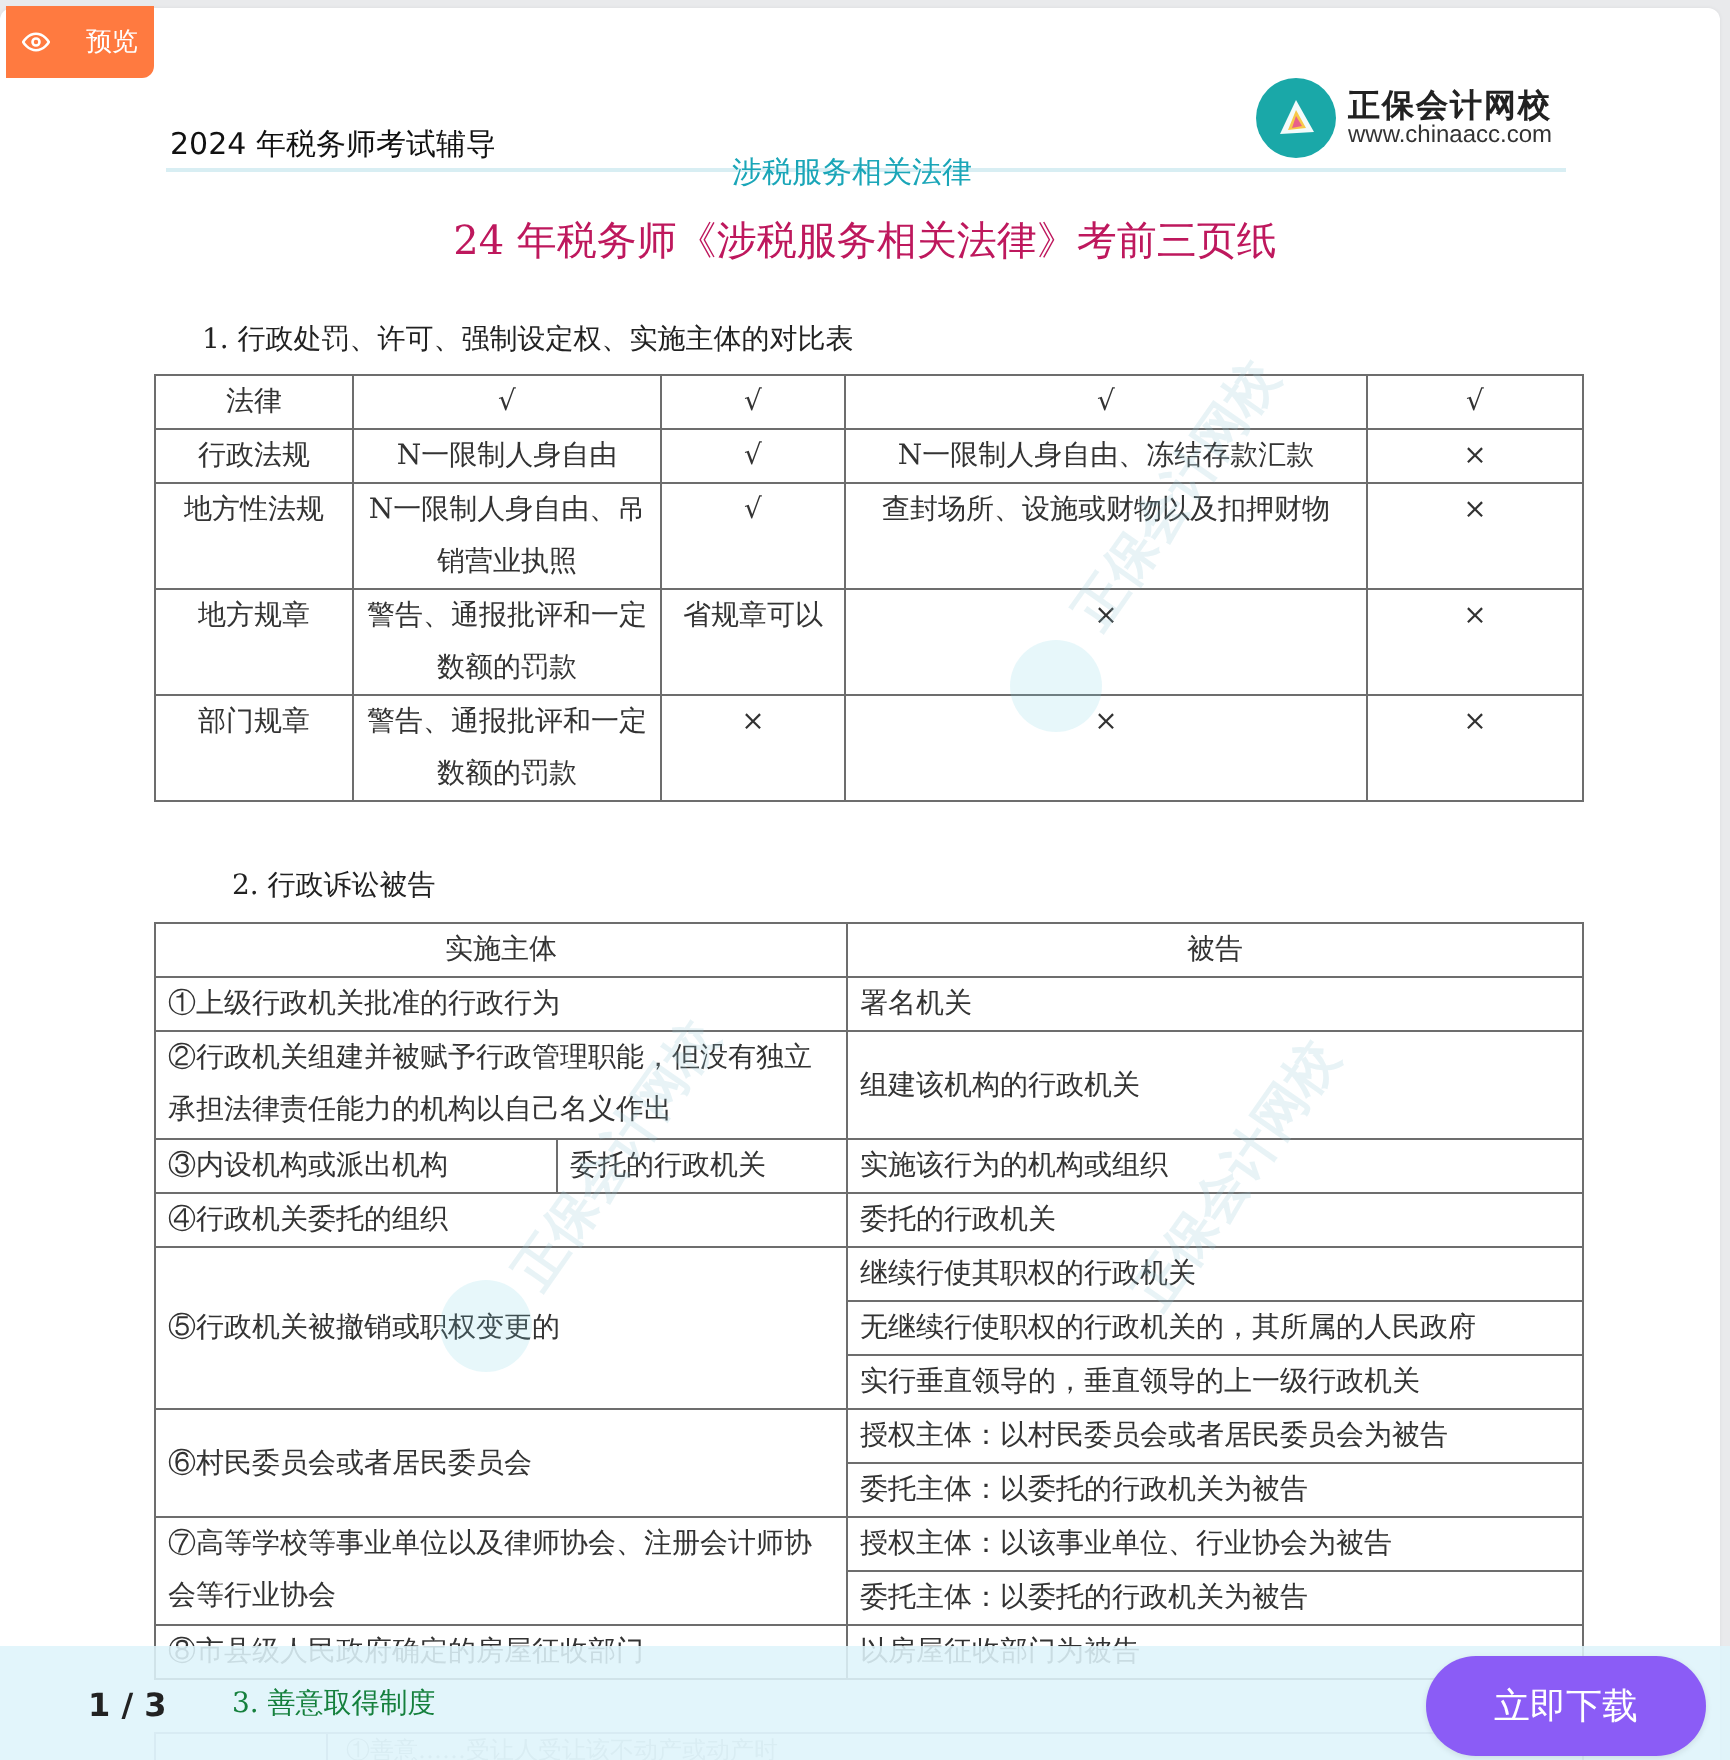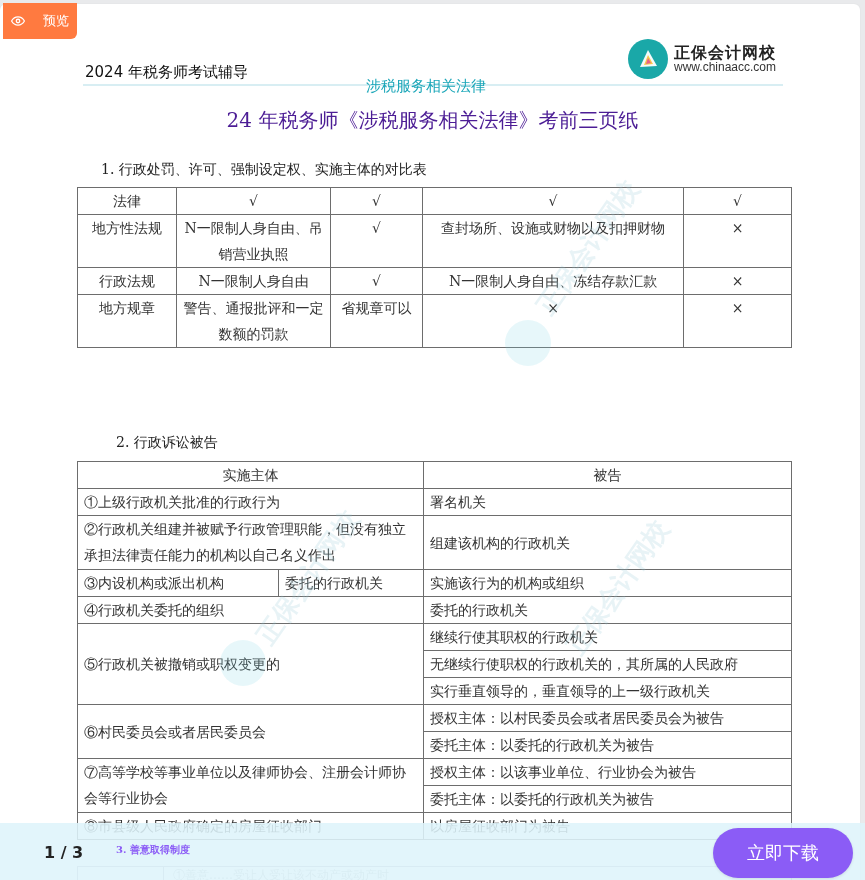--- a/index.html
+++ b/index.html
@@ -39,21 +39,21 @@
   }
   .logo-icon {
     width:40px; height:40px; border-radius:50%; background:#1aa8a8;
     display:flex; align-items:center; justify-content:center; margin-right:6px;
   }
   .logo-text { display:flex; flex-direction:column; line-height:1.1; }
   .logo-cn { font-family:"DejaVu Sans","Liberation Sans",sans-serif; font-size:16px; font-weight:bold; color:#222; letter-spacing:1px; }
   .logo-en { font-family:"Liberation Sans","DejaVu Sans",sans-serif; font-size:12px; color:#333; }
   .doc-title {
     position:absolute; left:0; width:865px; top:107px; text-align:center;
-    font-size:20px; color:#4c1d95; font-family:"DejaVu Serif","Liberation Serif",serif;
+    font-size:20px; color:#be185d; font-family:"DejaVu Serif","Liberation Serif",serif;
   }
   .section-title {
     position:absolute; font-size:14px; color:#222;
   }
   table.grid {
     position:absolute; border-collapse:collapse; font-size:14px; color:#333;
     table-layout:fixed;
   }
   table.grid td {
     border:1px solid #6d6d6d; padding:0 6px; vertical-align:top; line-height:26px;
@@ -62,21 +62,21 @@
   .vm { vertical-align:middle !important; }
   .bottom-bar {
     position:absolute; left:0; top:823px; width:865px; height:57px;
     background:rgba(222,244,250,0.88); z-index:4;
   }
   .page-count {
     position:absolute; left:44px; top:20px;
     font-family:"DejaVu Sans","Liberation Sans",sans-serif; font-weight:bold; font-size:16px; color:#222;
   }
   .sec3 {
-    position:absolute; left:116px; top:20px; font-size:10px; color:#8b5cf6;font-weight:bold;
+    position:absolute; left:116px; top:20px; font-size:14px; color:#15803d;
   }
   .download-btn {
     position:absolute; left:713px; top:5px; width:140px; height:50px; border-radius:25px;
     background:#8b5cf6; color:#fff; font-family:"DejaVu Sans","Liberation Sans",sans-serif;
     font-size:18px; display:flex; align-items:center; justify-content:center; cursor:pointer;
     box-shadow:0 1px 3px rgba(0,0,0,0.1);
   }
   .faded-row {
     position:absolute; left:77px; top:866px; width:713px; height:14px;
     border-top:1px solid #aab; border-left:1px solid #aab; border-right:1px solid #aab;
@@ -137,38 +137,45 @@
       <col style="width:108px">
     </colgroup>
   <tbody>
   <tr style="height:27px">
     <td class="c">法律</td>
     <td class="c">√</td>
     <td class="c">√</td>
     <td class="c">√</td>
     <td class="c">√</td>
   </tr>
+  <tr style="height:27px">
+    <td class="c">行政法规</td>
+    <td class="c">N一限制人身自由</td>
+    <td class="c">√</td>
+    <td class="c">N一限制人身自由、冻结存款汇款</td>
+    <td class="c">×</td>
+  </tr>
   <tr style="height:53px">
     <td class="c">地方性法规</td>
     <td class="c">N一限制人身自由、吊销营业执照</td>
     <td class="c">√</td>
     <td class="c">查封场所、设施或财物以及扣押财物</td>
-    <td class="c">×</td>
-  </tr>
-  <tr style="height:27px">
-    <td class="c">行政法规</td>
-    <td class="c">N一限制人身自由</td>
-    <td class="c">√</td>
-    <td class="c">N一限制人身自由、冻结存款汇款</td>
     <td class="c">×</td>
   </tr>
   <tr style="height:53px">
     <td class="c">地方规章</td>
     <td class="c">警告、通报批评和一定数额的罚款</td>
     <td class="c">省规章可以</td>
+    <td class="c">×</td>
+    <td class="c">×</td>
+  </tr>
+  <tr style="height:53px">
+    <td class="c">部门规章</td>
+    <td class="c">警告、通报批评和一定数额的罚款</td>
+    <td class="c">×</td>
     <td class="c">×</td>
     <td class="c">×</td>
   </tr>
 </tbody>
   </table>
 
 <div class="section-title" style="left:116px;top:434px;">2. 行政诉讼被告</div>
 
 <table class="grid" style="left:77px;top:461px;width:714px;">
   <colgroup>

